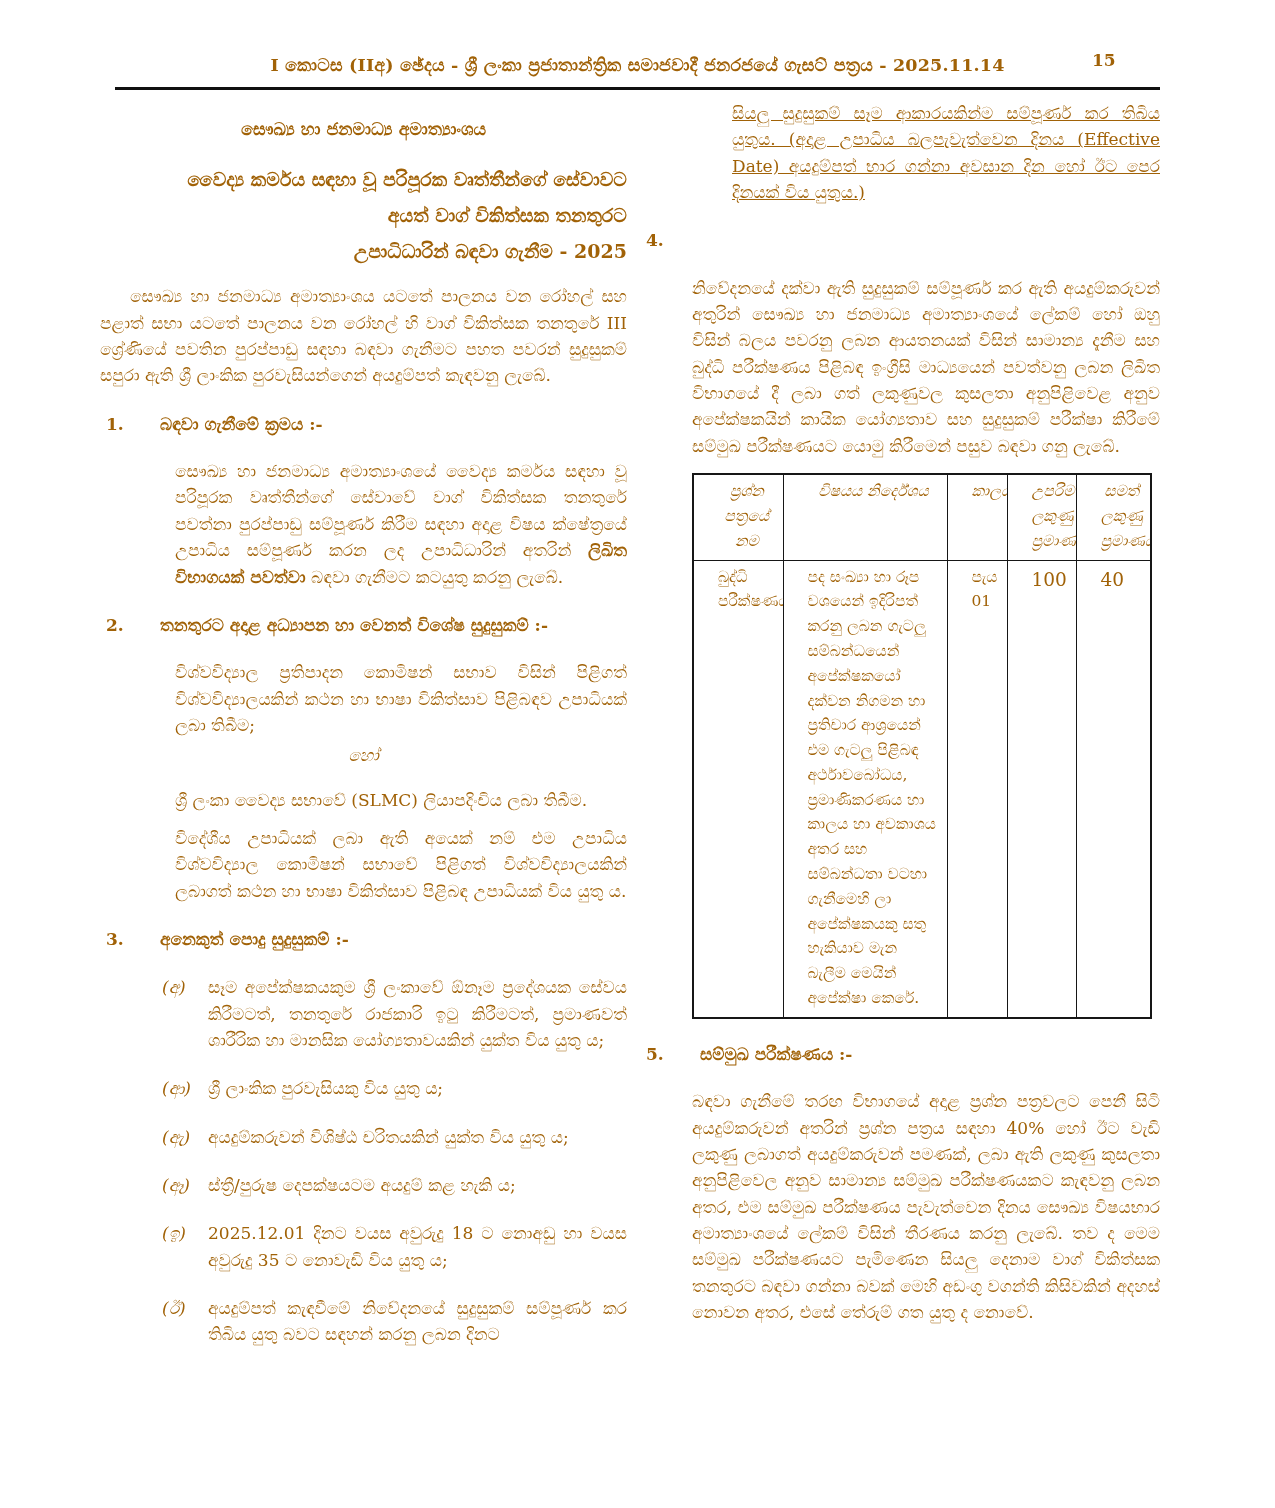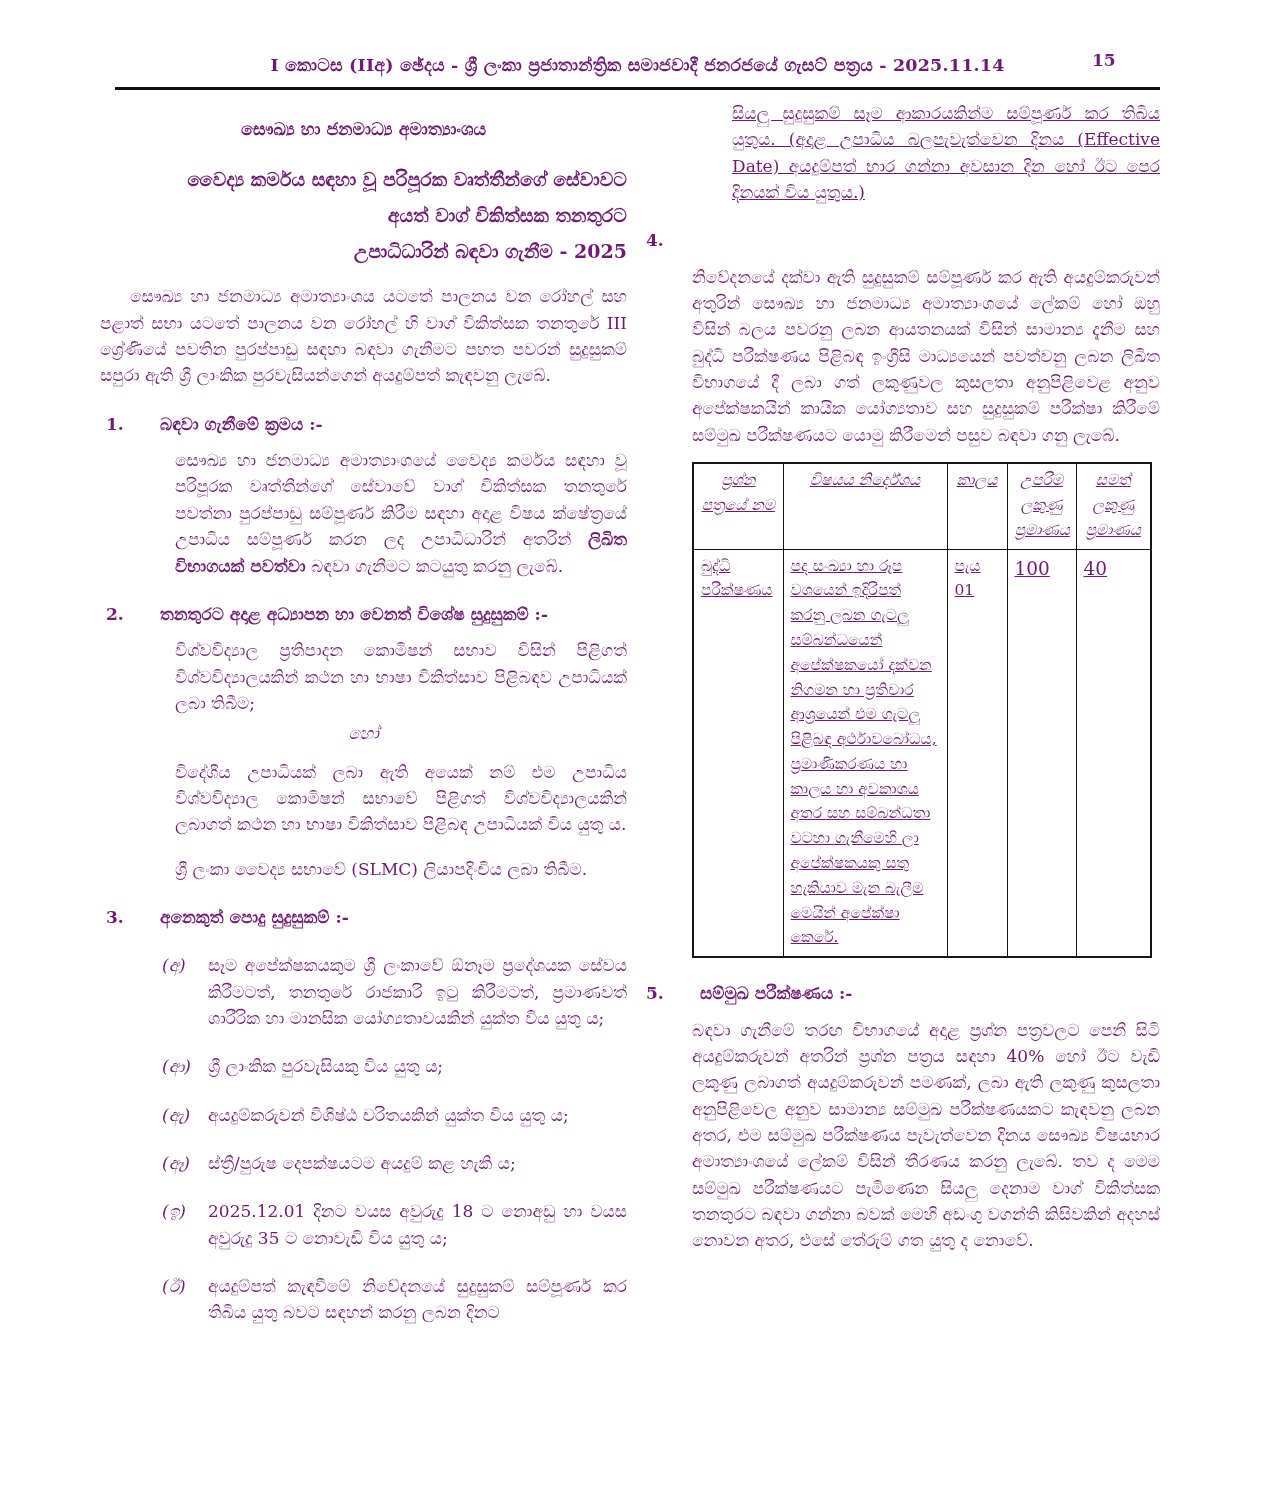--- a/index.html
+++ b/index.html
@@ -1,19 +1,19 @@
 <!DOCTYPE html>
 <html><head>
 <meta charset="utf-8">
 <style>
   * { margin:0; padding:0; box-sizing:border-box; }
   html,body { background:#e8e8e8; }
   .page {
     position:relative; width:1275px; height:1508px; margin:0 auto;
-    background:#ffffff; color:#701a75; overflow:hidden;
+    background:#ffffff; color:#a16207; overflow:hidden;
     font-family:"DejaVu Serif","Liberation Serif",serif;
   }
   .hdr-title {
     position:absolute; top:55px; left:115px; width:1045px;
     text-align:center; font-weight:bold; font-size:17.5px; letter-spacing:.2px;
   }
   .hdr-page { position:absolute; top:50px; left:1092px; font-size:17px; font-weight:bold; }
   .hdr-rule { position:absolute; top:87px; left:115px; width:1045px; height:3px; background:#101010; }
 
   .col { position:absolute; top:100px; font-size:17px; line-height:1.55; }
@@ -21,42 +21,42 @@
   .col-right { left:640px; width:520px; }
 
   .ministry { text-align:center; font-weight:bold; font-size:17.5px; margin-top:16px; }
   .notice-title { text-align:right; font-weight:bold; font-size:19px; line-height:1.9; margin-top:18px; }
   .intro { margin-top:14px; text-align:justify; text-indent:30px; }
 
   .section { margin-top:22px; }
   .sec-head { display:flex; font-weight:bold; }
   .sec-head .num { flex:0 0 60px; padding-left:6px; font-family:"DejaVu Serif","Liberation Serif",serif; }
   .sec-head .txt { flex:1; }
-  .sec-body { margin-left:75px; margin-top:10px; text-align:justify; }
+  .sec-body { margin-left:75px; margin-top:21px; text-align:justify; }
   .col-right .sec-body { margin-left:52px; }
   .sec-body .inline-bold { font-weight:bold; }
   .or-line { margin:4px 0 4px 0; text-align:center; font-style:italic; }
   .p-follow { margin-top:12px; }
   .p-slmc { margin-top:18px; text-align:left; }
 
   .item { display:flex; margin-top:22px; }
   .item .marker { flex:0 0 46px; margin-left:62px; font-style:italic; }
   .item .text { flex:1; text-align:justify; }
 
   .cont-para { margin-left:92px; text-align:justify;text-decoration:underline; }
 
   .exam-table {
     margin-left:52px; margin-top:14px;
     border-collapse:collapse; table-layout:fixed; width:458px;
     font-size:15.5px; line-height:1.6;
     border:2px solid #161616;
   }
   .exam-table th, .exam-table td {
-    border:1.5px solid #161616; padding:4px 7px 6px 7px;
-    vertical-align:top; text-align:left; overflow:hidden;text-decoration:underline;
+    border:1.5px solid #161616; padding:4px 7px 6px 24px;
+    vertical-align:top; text-align:left; overflow:hidden;
   }
   .exam-table col.c1 { width:90px; }
   .exam-table col.c2 { width:164px; }
   .exam-table col.c3 { width:60px; }
   .exam-table col.c4 { width:69px; }
   .exam-table col.c5 { width:75px; }
   .exam-table thead th { font-style:italic; font-weight:normal; text-align:center; height:84px; }
   .exam-table tr.r1 td { height:380px; }
   .exam-table tr.r2 td { height:134px; }
   .exam-table td.num-cell { font-size:18.5px; font-family:"DejaVu Serif","Liberation Serif",serif; }
@@ -91,22 +91,22 @@
       </div>
     </div>
 
     <div class="section">
       <div class="sec-head">
         <span class="num">2.</span>
         <span class="txt">තනතුරට අදාළ අධ්‍යාපන හා වෙනත් විශේෂ සුදුසුකම් :-</span>
       </div>
       <div class="sec-body">විශ්වවිද්‍යාල ප්‍රතිපාදන කොමිෂන් සභාව විසින් පිළිගත් විශ්වවිද්‍යාලයකින් කථන හා භාෂා විකිත්සාව පිළිබඳව උපාධියක් ලබා තිබීම;</div>
       <div class="or-line">හෝ</div>
+      <div class="sec-body p-slmc">ශ්‍රී ලංකා වෛද්‍ය සභාවේ (SLMC) ලියාපදිංචිය ලබා තිබීම.</div>
       <div class="sec-body p-follow">විදේශීය උපාධියක් ලබා ඇති අයෙක් නම් එම උපාධිය විශ්වවිද්‍යාල කොමිෂන් සභාවේ පිළිගත් විශ්වවිද්‍යාලයකින් ලබාගත් කථන හා භාෂා විකිත්සාව පිළිබඳ උපාධියක් විය යුතු ය.</div>
-      <div class="sec-body p-slmc">ශ්‍රී ලංකා වෛද්‍ය සභාවේ (SLMC) ලියාපදිංචිය ලබා තිබීම.</div>
     </div>
 
     <div class="section">
       <div class="sec-head">
         <span class="num">3.</span>
         <span class="txt">අනෙකුත් පොදු සුදුසුකම් :-</span>
       </div>
 
       <div class="item">
         <span class="marker">(අ)</span>

